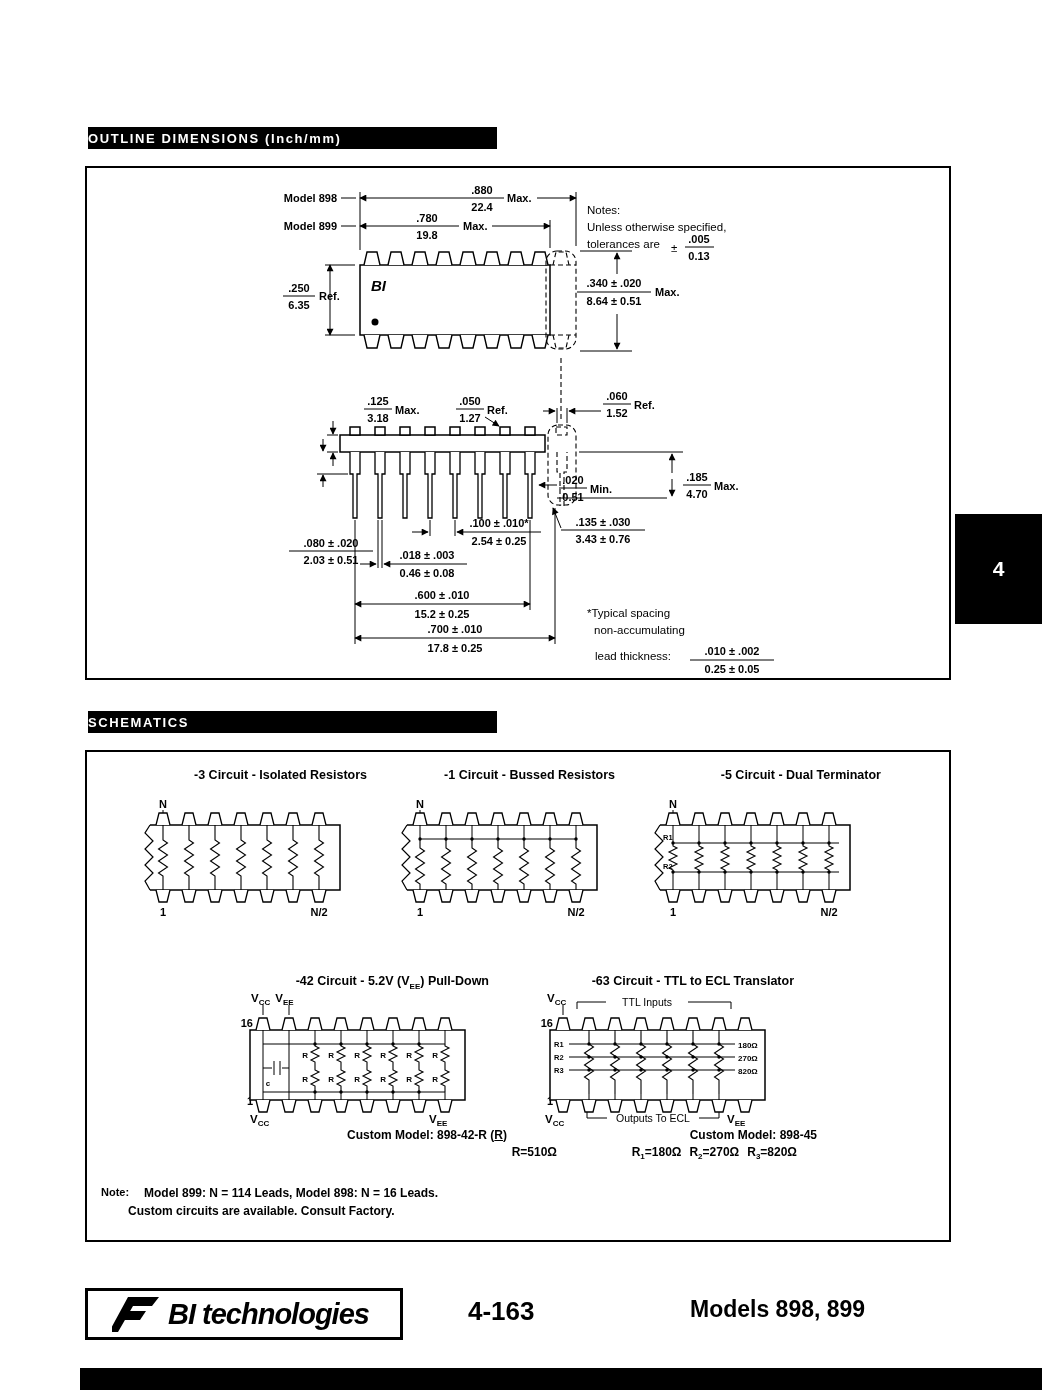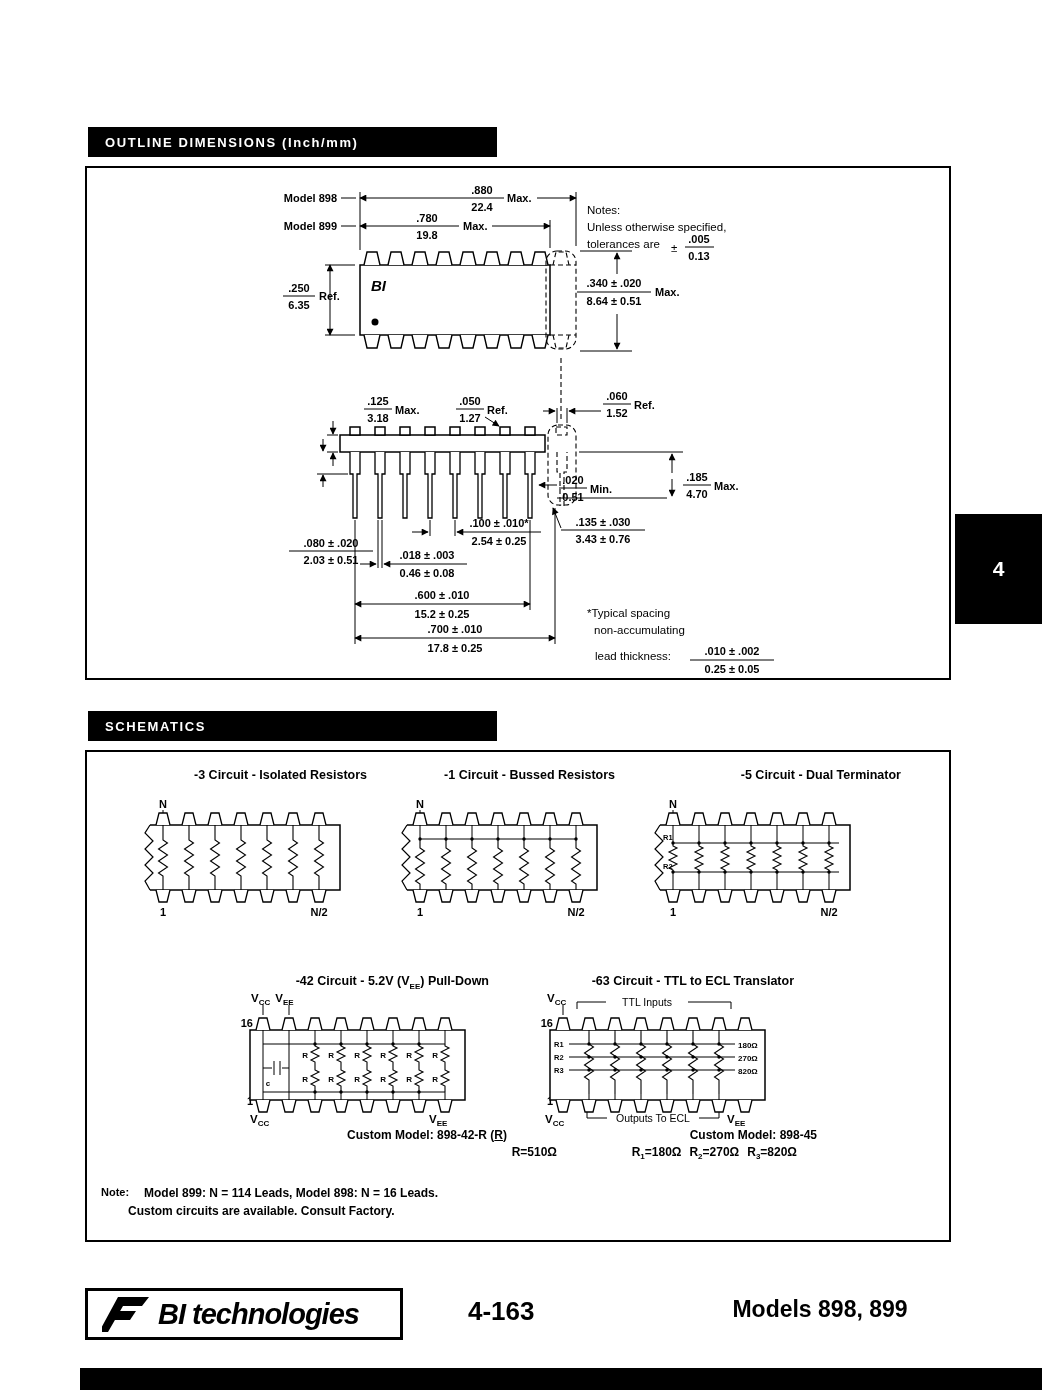--- a/index.html
+++ b/index.html
@@ -1,41 +1,41 @@
 <!DOCTYPE html>
 <html><head>
 <meta charset="utf-8">
 <style>
   *{margin:0;padding:0;box-sizing:border-box}
   html,body{background:#fff}
   body{width:1042px;height:1392px;position:relative;font-family:"Liberation Sans",sans-serif;color:#000;overflow:hidden}
-  .hbar{position:absolute;left:88px;width:409px;height:30px;background:#000;color:#fff;font-weight:bold;font-size:13px;letter-spacing:1.6px;display:flex;align-items:center;padding-left:17px}
+  .hbar{position:absolute;left:88px;width:409px;height:22px;background:#000;color:#fff;font-weight:bold;font-size:13px;letter-spacing:1.6px;display:flex;align-items:center;}
   #outline-header{top:127px}
   #schem-header{top:711px}
   .frame{position:absolute;left:85px;border:2px solid #000;background:#fff}
   #outline-box{top:166px;width:866px;height:514px}
   #schem-box{top:750px;width:866px;height:492px}
   svg{display:block;position:absolute;left:0;top:0}
   svg text{font-family:"Liberation Sans",sans-serif;font-size:11px;font-weight:bold;fill:#000}
   text.nrm{font-weight:normal;font-size:11.5px}
   text.bi{font-style:italic;font-size:15px}
   text.tiny{font-size:7.5px}
   text.tiny2{font-size:8px}
   text.lb10{font-size:10.5px;font-weight:normal}
   line{stroke:#000;stroke-width:1;fill:none}
   .body{fill:#fff;stroke:#000;stroke-width:1.5}
   .dash{fill:none;stroke:#000;stroke-width:1.1;stroke-dasharray:5 3}
   .ov{position:absolute;font-weight:bold;font-size:12.5px;white-space:nowrap}
   .ctr{text-align:right}
   sub{font-size:8px}
   .side-tab{position:absolute;left:955px;top:514px;width:87px;height:110px;background:#000;color:#fff;display:flex;align-items:center;justify-content:center;font-weight:bold;font-size:21px}
-  .logo-box{position:absolute;left:85px;top:1288px;width:318px;height:52px;border:3px solid #000;display:flex;align-items:center;gap:8px;padding-left:14px;background:#fff}
+  .logo-box{position:absolute;left:85px;top:1288px;width:318px;height:52px;border:3px solid #000;display:flex;align-items:center;gap:8px;padding-left:24px;background:#fff}
   .brand{font-weight:bold;font-style:italic;font-size:29px;letter-spacing:-1px}
   .pagenum{position:absolute;left:468px;top:1296px;font-weight:bold;font-size:26px}
-  .models{position:absolute;left:690px;top:1296px;width:260px;text-align:center;font-weight:bold;font-size:23px}
+  .models{position:absolute;left:690px;top:1296px;width:260px;text-align:left;font-weight:bold;font-size:23px}
   .botbar{position:absolute;left:80px;top:1368px;width:962px;height:22px;background:#000}
 </style>
 </head>
 <body>
 
 <div class="hbar" id="outline-header">
   <span>OUTLINE DIMENSIONS (Inch/mm)</span>
 </div>
 
 <div class="frame" id="outline-box">
@@ -578,21 +578,21 @@
     <line x1="500" y1="366" x2="500" y2="360"></line>
     <line x1="500" y1="366" x2="520" y2="366"></line>
     <line x1="612" y1="366" x2="632" y2="366"></line>
     <line x1="632" y1="366" x2="632" y2="360"></line>
     <text x="566" y="370" text-anchor="middle" class="lb10">Outputs To ECL</text>
   </g>
 </svg>
 
 <div class="ov ctr" style="left:40px;top:16px;width:240px"><span>-3 Circuit - Isolated Resistors</span></div>
 <div class="ov ctr" style="left:288px;top:16px;width:240px"><span>-1 Circuit - Bussed Resistors</span></div>
-<div class="ov ctr" style="left:574px;top:16px;width:240px"><span>-5 Circuit - Dual Terminator</span></div>
+<div class="ov ctr" style="left:554px;top:16px;width:240px"><span>-5 Circuit - Dual Terminator</span></div>
 
 <div class="ov ctr" style="left:138px;top:222px;width:264px"><span>-42 Circuit - 5.2V (V</span><sub>EE</sub><span>) Pull-Down</span></div>
 <div class="ov ctr" style="left:443px;top:222px;width:264px"><span>-63 Circuit - TTL to ECL Translator</span></div>
 
 <div class="ov" style="left:164px;top:240px;font-size:11.5px"><span>V</span><sub>CC</sub><span style="margin-left:5px">V</span><sub>EE</sub></div>
 <div class="ov" style="left:163px;top:361px;font-size:11.5px"><span>V</span><sub>CC</sub></div>
 <div class="ov" style="left:342px;top:361px;font-size:11.5px"><span>V</span><sub>EE</sub></div>
 
 <div class="ov" style="left:460px;top:240px;font-size:11.5px"><span>V</span><sub>CC</sub></div>
 <div class="ov" style="left:458px;top:361px;font-size:11.5px"><span>V</span><sub>CC</sub></div>

